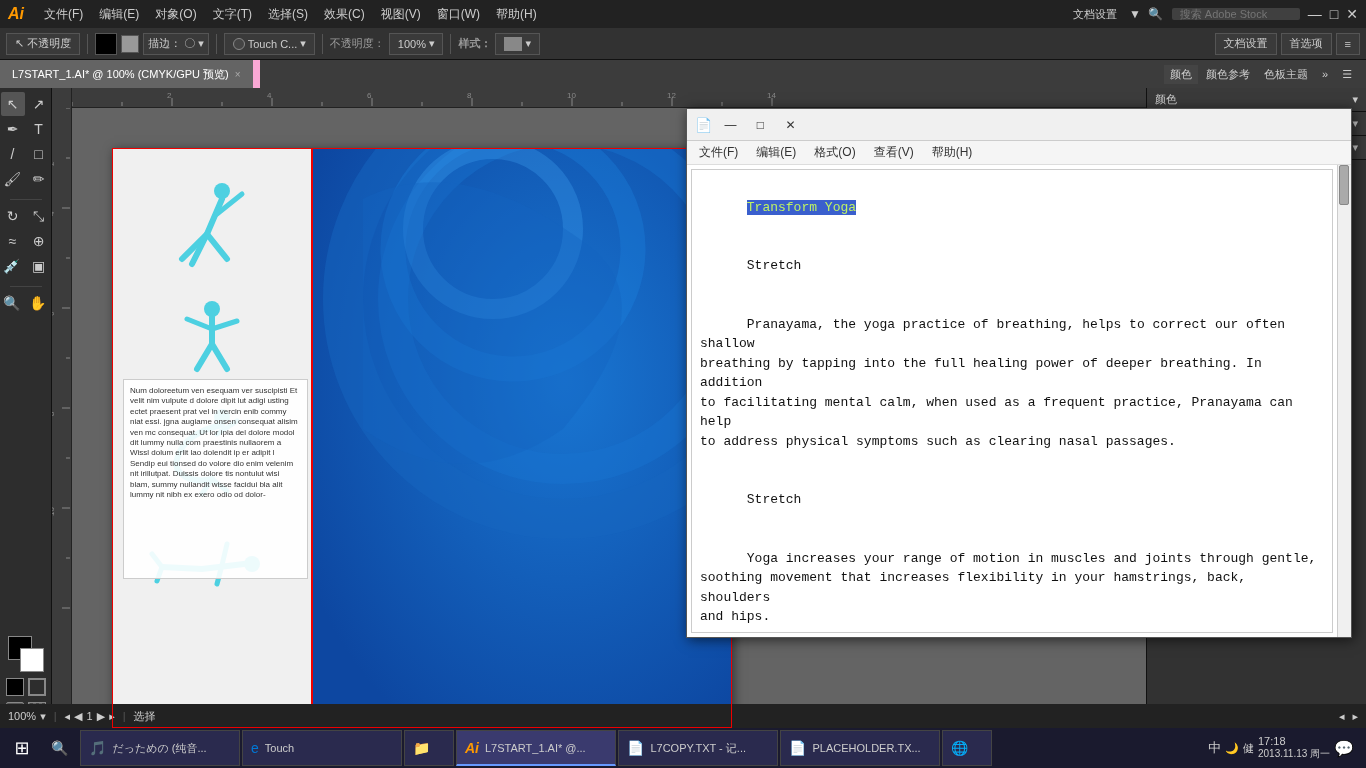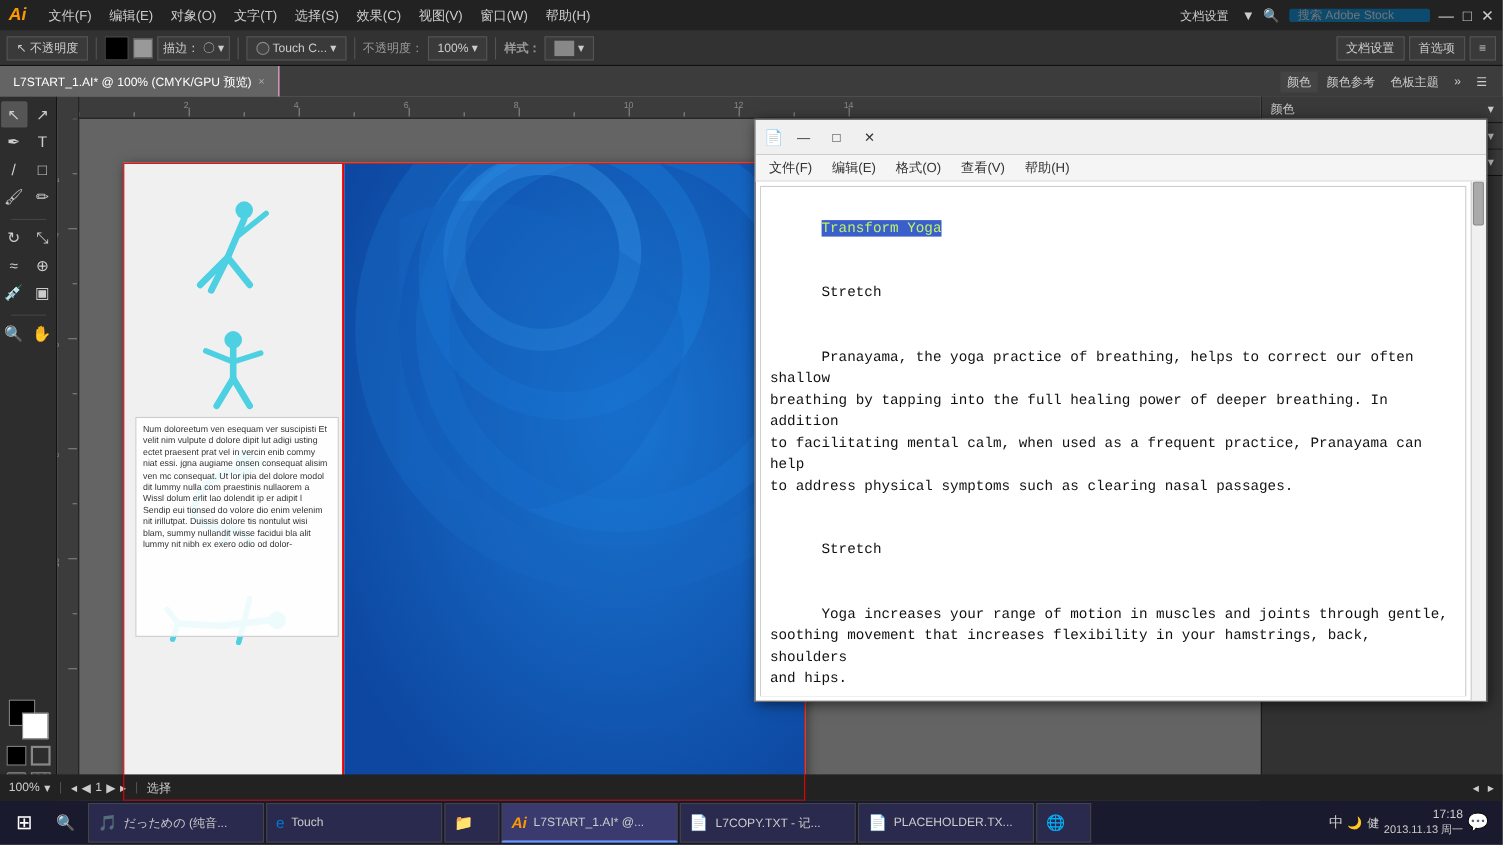--- a/index.html
+++ b/index.html
@@ -27,21 +27,21 @@
       cursor: pointer;
       color: #cccccc;
     }
     #menubar .right-section {
       margin-left: auto;
       display: flex;
       align-items: center;
       gap: 8px;
     }
     #menubar .search-box {
-      background: #0c4a6e;
+      background: #404040;
       border: none;
       color: #ccc;
       padding: 0 8px;
       font-size: 11px;
       width: 128px;
       border-radius: 2px;
     }
 
     
     #toolbar {
@@ -100,21 +100,21 @@
       background: #3c3c3c;
       display: flex;
       align-items: center;
       padding: 0 0;
       font-size: 11px;
       color: #ccc;
     }
     #doc-tabs .tab {
       padding: 4px 12px;
       background: #505050;
-      border-right: 1px solid #f9a8d4;
+      border-right: 7px solid #f9a8d4;
       cursor: pointer;
       display: flex;
       align-items: center;
       gap: 6px;
       height: 28px;
     }
     #doc-tabs .tab.active {
       background: #646464;
       color: #fff;
     }
@@ -386,21 +386,20 @@
     #taskbar .taskbar-right {
       margin-left: auto;
       display: flex;
       align-items: center;
       gap: 4px;
       color: #ccc;
       font-size: 11px;
       padding-right: 8px;
     }
     #taskbar .clock {
-      text-align: right;
       color: #ccc;
       font-size: 11px;
     }
 
     
     #notepad {
       position: absolute;
       top: 108px;
       left: 686px;
       width: 666px;

